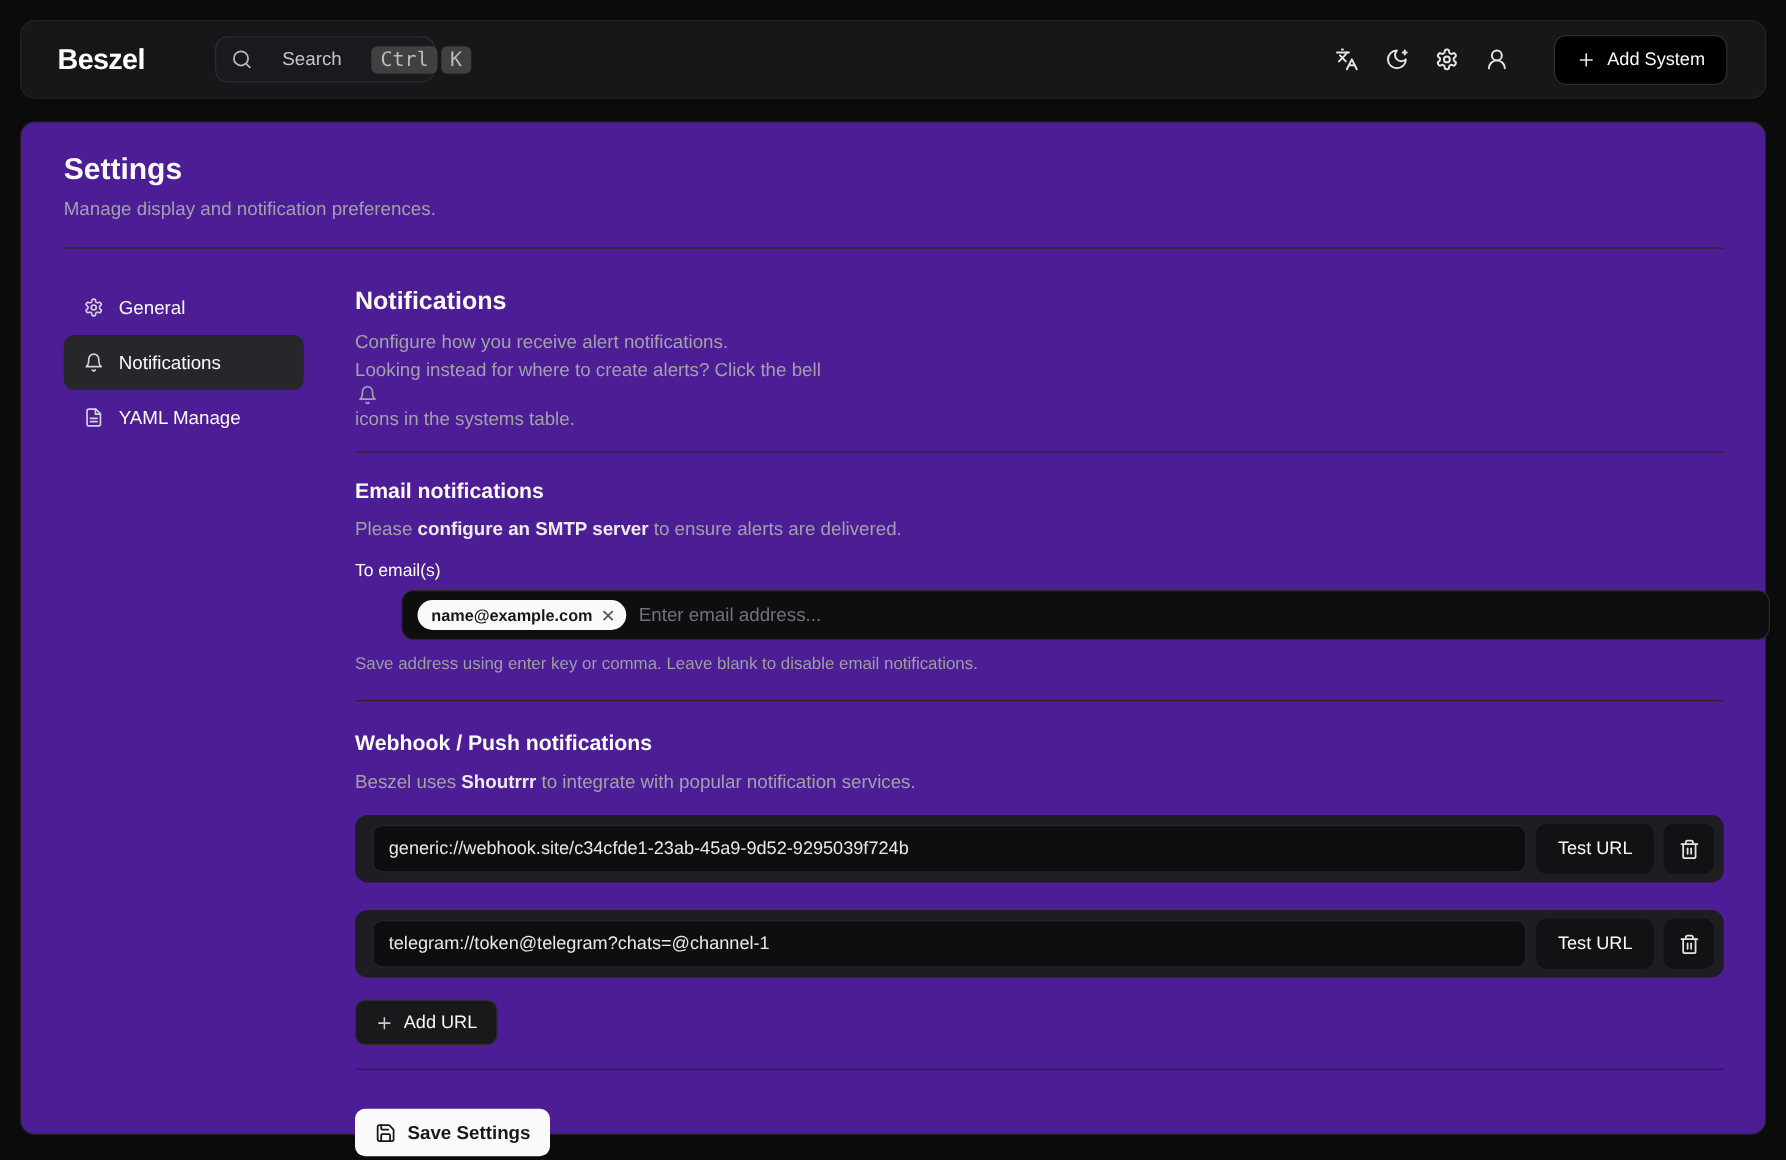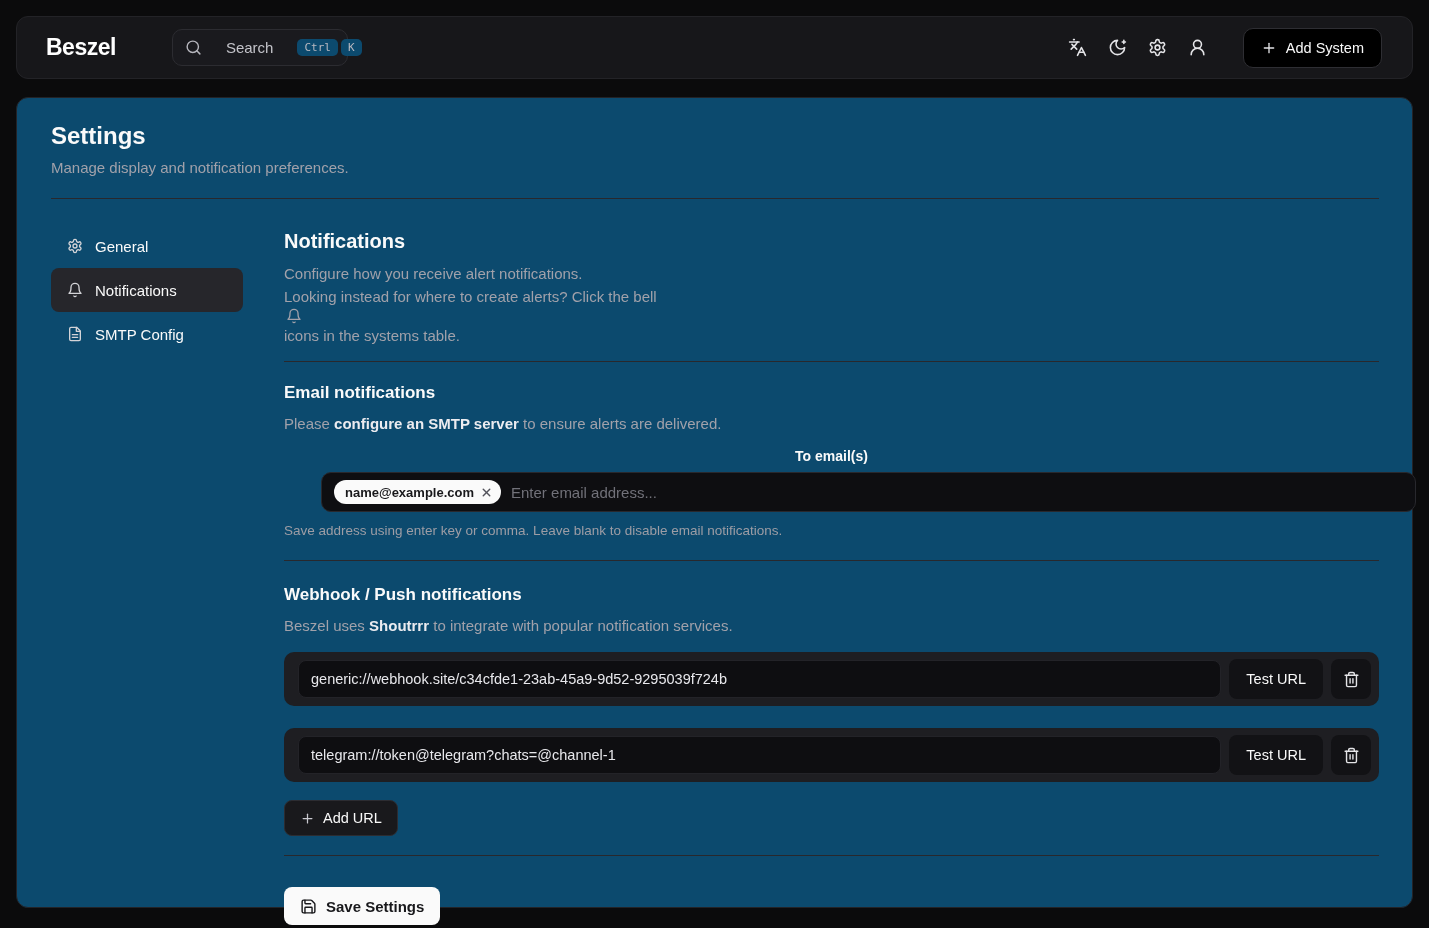--- a/index.html
+++ b/index.html
@@ -28,41 +28,41 @@
   .searchbox {
     margin-left: 56px;
     width: 176px; height: 37px;
     background: #1a1a1e; border: 1px solid #2c2c31; border-radius: 10px;
     display: flex; align-items: center; padding: 0 8px 0 12px; gap: 24px;
     color: #b6b6bd; cursor: text; text-align: center;
   }
   .searchbox .ph { font-size: 15px; color: #c3c3c9; flex: 1 1 auto; }
   .kbd-group { display: flex; gap: 3px; }
   kbd {
-    font-family: "DejaVu Sans Mono", monospace; font-size: 11px; color: #b9b9c0;
-    background: #0c4a6e; border-radius: 5px; padding: 3px 7px; line-height: 1;
+    font-family: "DejaVu Sans Mono", monospace; font-size: 16px; color: #b9b9c0;
+    background: #404040; border-radius: 5px; padding: 3px 7px; line-height: 1;
   }
   .nav-right { margin-left: auto; display: flex; align-items: center; gap: 6px; }
   .icon-btn {
     width: 34px; height: 34px; border-radius: 8px; background: transparent; border: none;
     display: flex; align-items: center; justify-content: center; color: #e4e4e7; cursor: pointer;
   }
   .add-system-btn {
     margin-left: 22px; height: 40px; padding: 0 17px;
     background: #000000; border: 1px solid #2e2e33; border-radius: 10px;
     color: #fafafa; font-size: 14.5px; font-weight: 500;
     display: flex; align-items: center; gap: 9px; cursor: pointer;
     font-family: inherit;
   }
   .add-system-btn .plus { color: #e4e4e7; }
 
   
   .card {
     position: absolute; left: 16px; top: 97px; width: 1397px; height: 811px;
-    background: #0c4a6e; border: 1px solid #232327; border-radius: 12px;
+    background: #4c1d95; border: 1px solid #232327; border-radius: 12px;
     padding: 0 33px 0 34px;
   }
   .page-head { padding-top: 22px; }
   .page-title { font-size: 24px; font-weight: 700; color: #fafafa; line-height: 32px; }
   .page-subtitle { margin-top: 6px; font-size: 15px; color: #a1a1aa; line-height: 20px; }
   .divider { border: none; border-top: 1px solid #28282d; }
   .divider.full { margin-top: 20px; }
 
   .body-row { display: flex; align-items: flex-start; padding-top: 25px; }
 
@@ -80,21 +80,21 @@
   .content { flex: 1 1 auto; min-width: 0; padding-top: 3px; }
   .h2 { font-size: 20px; font-weight: 600; line-height: 28px; color: #fafafa; }
   .h3 { font-size: 17px; font-weight: 600; line-height: 24px; color: #fafafa; }
   .p { font-size: 15px; line-height: 23px; color: #a1a1aa; }
   .p .strong-link { color: #ececf0; font-weight: 700; cursor: pointer; }
   .inline-bell { display: inline-block; vertical-align: -3px; margin: 0 2px; color: #a1a1aa; }
 
   .sep1 { margin-top: 14px; }
   .h3.email { margin-top: 19px; }
   .p.smtp { margin-top: 7px; }
-  .field-label { margin-top: 11px; font-size: 14px; font-weight: 700; color: #fafafa; line-height: 20px; text-align: center; }
+  .field-label { margin-top: 11px; font-size: 14px; font-weight: 400; color: #fafafa; line-height: 20px; }
 
   .email-input {
     margin-top: 6px; height: 40px; width: 100%;
     background: #0e0e11; border: 1px solid #28282d; border-radius: 10px;
     display: flex; align-items: center; padding: 0 12px; gap: 10px; cursor: text; margin-left: 37px;
   }
   .chip {
     height: 24px; background: #fafafa; border-radius: 999px;
     display: flex; align-items: center; gap: 6px; padding: 0 8px 0 11px;
     color: #18181b; font-size: 13px; font-weight: 700;
@@ -229,21 +229,21 @@
             </svg>
           <span>Notifications</span>
         </div>
         <div class="side-item">
           <svg class="ic" width="16" height="16" viewBox="0 0 24 24" fill="none" stroke="currentColor" stroke-width="2" stroke-linecap="round" stroke-linejoin="round">
               <path d="M14.5 2H6a2 2 0 0 0-2 2v16a2 2 0 0 0 2 2h12a2 2 0 0 0 2-2V7.5L14.5 2z"></path>
               <polyline points="14 2 14 8 20 8"></polyline>
               <line x1="16" y1="13" x2="8" y2="13"></line>
               <line x1="16" y1="17" x2="8" y2="17"></line>
             </svg>
-          <span>SMTP Config</span>
+          <span>YAML Manage</span>
         </div>
       </nav>
 
       <section class="content">
 
         <h2 class="h2">Notifications</h2>
         <p class="p" style="margin-top:7px">Configure how you receive alert notifications.</p>
         <p class="p" style="margin-top:0"><span>Looking instead for where to create alerts? Click the bell</span>
           <svg class="ic inline-bell" width="16" height="16" viewBox="0 0 24 24" fill="none" stroke="currentColor" stroke-width="2" stroke-linecap="round" stroke-linejoin="round">
               <path d="M6 8a6 6 0 0 1 12 0c0 7 3 9 3 9H3s3-2 3-9"></path>

